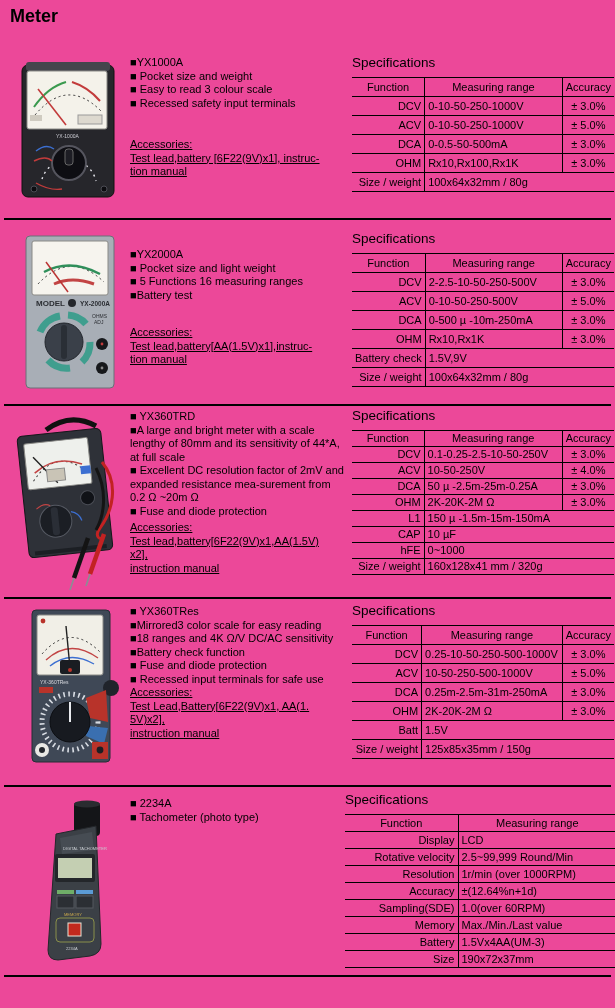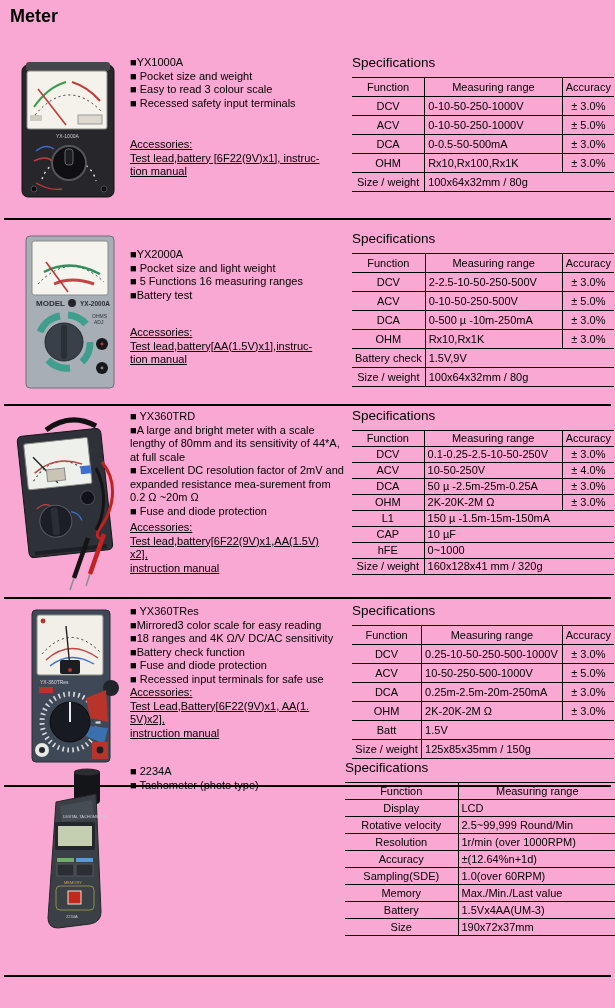--- a/index.html
+++ b/index.html
@@ -1,37 +1,37 @@
 <!DOCTYPE html>
 <html><head>
 <meta charset="utf-8">
 <style>
   html,body{margin:0;padding:0;background:#fff;}
-  .page{position:relative;width:615px;height:1008px;background:#f9a8d4;overflow:hidden;
+  .page{position:relative;width:615px;height:1008px;background:#ec4899;overflow:hidden;
         font-family:"Liberation Sans","DejaVu Sans",sans-serif;color:#000;}
   .title{position:absolute;left:10px;top:6px;font-size:18px;font-weight:bold;margin:0;}
   .divider{position:absolute;left:4px;width:607px;height:2px;background:#000;}
   section.product{position:absolute;left:0;width:615px;}
   .img-slot{position:absolute;}
   .info{position:absolute;left:130px;width:216px;font-size:11px;line-height:13.5px;}
   .feat{margin:0;}
   .accessories{margin-top:0;text-decoration:underline;}
   section[data-section="0"] .accessories{margin-top:28px;}
   section[data-section="1"] .accessories{margin-top:24px;}
   section[data-section="2"] .accessories{margin-top:3px;}
   section[data-section="3"] .accessories{margin-top:0;}
   .specs{position:absolute;left:352px;top:0;width:262px;}
   .spec-title{font-size:13.5px;margin:0 0 7px 0;font-weight:normal;}
   table.spec{border-collapse:collapse;table-layout:fixed;font-size:11px;}
   table.spec td{border-top:1px solid #000;padding:2px 3px;line-height:14px;
                 overflow:hidden;white-space:nowrap;}
   table.spec tr:last-child td{border-bottom:1px solid #000;}
   table.spec td + td{border-left:1px solid #000;margin-left:28px;}
   td.hd{text-align:center;}
-  td.fn{text-align:center;margin-left:16px;}
+  td.fn{text-align:right;margin-left:16px;}
   td.rng{text-align:left;}
   td.acc{text-align:center;}
   section[data-section="2"] table.spec td{padding:1px 3px;line-height:13px;}
   section[data-section="4"] table.spec td{padding:1px 3px;line-height:14px;}
 </style>
 </head>
 <body>
 
 <div class="page">
 
@@ -359,21 +359,21 @@
               <td class="rng">0.25-10-50-250-500-1000V</td>
               <td class="acc">± 3.0%</td>
             </tr>
             <tr>
               <td class="fn">ACV</td>
               <td class="rng">10-50-250-500-1000V</td>
               <td class="acc">± 5.0%</td>
             </tr>
             <tr>
               <td class="fn">DCA</td>
-              <td class="rng">0.25m-2.5m-20m-250mA</td>
+              <td class="rng">0.25m-2.5m-31m-250mA</td>
               <td class="acc">± 3.0%</td>
             </tr>
             <tr>
               <td class="fn">OHM</td>
               <td class="rng">2K-20K-2M Ω</td>
               <td class="acc">± 3.0%</td>
             </tr>
             <tr>
               <td class="fn">Batt</td>
               <td class="rng" colspan="2">1.5V</td>
@@ -382,21 +382,21 @@
               <td class="fn">Size / weight</td>
               <td class="rng" colspan="2">125x85x35mm / 150g</td>
             </tr>
           </tbody>
       </table>
     </div>
   </section>
 
   <div class="divider" style="top:785px;"></div>
 
-  <section class="product" data-section="4" style="top:758px;height:185px;">
+  <section class="product" data-section="4" style="top:790px;height:185px;">
     <div class="img-slot" style="left:22px;top:8px;width:95px;height:170px;">
       <svg width="95" height="170" viewBox="0 0 95 170">
         <rect x="52" y="4" width="26" height="34" rx="4" fill="#141518"></rect>
         <ellipse cx="65" cy="6" rx="13" ry="3.6" fill="#2a2c30"></ellipse>
         <path d="M34 36 L74 28 L79 146 Q79 156 68 158 L36 162 Q26 162 26 152 Z" fill="#3b4046" stroke="#23262a"></path>
         <path d="M38 40 L70 34 L72 52 L40 56 Z" fill="#464c53"></path>
         <text x="41" y="52" font-size="4" fill="#c9cdd2">DIGITAL TACHOMETER</text>
         <rect x="33" y="56" width="40" height="28" rx="2" fill="#23262a"></rect>
         <rect x="36" y="60" width="34" height="20" fill="#c4cfb2"></rect>
         <rect x="35" y="92" width="17" height="4" fill="#6fae68"></rect>

